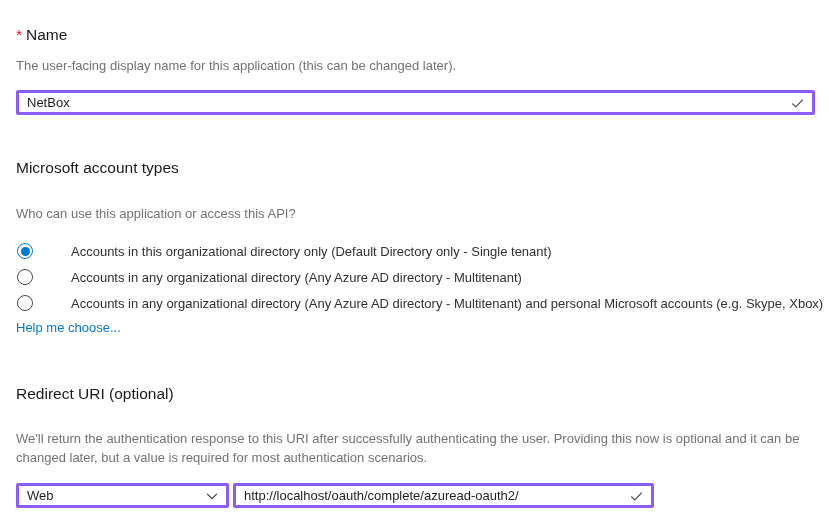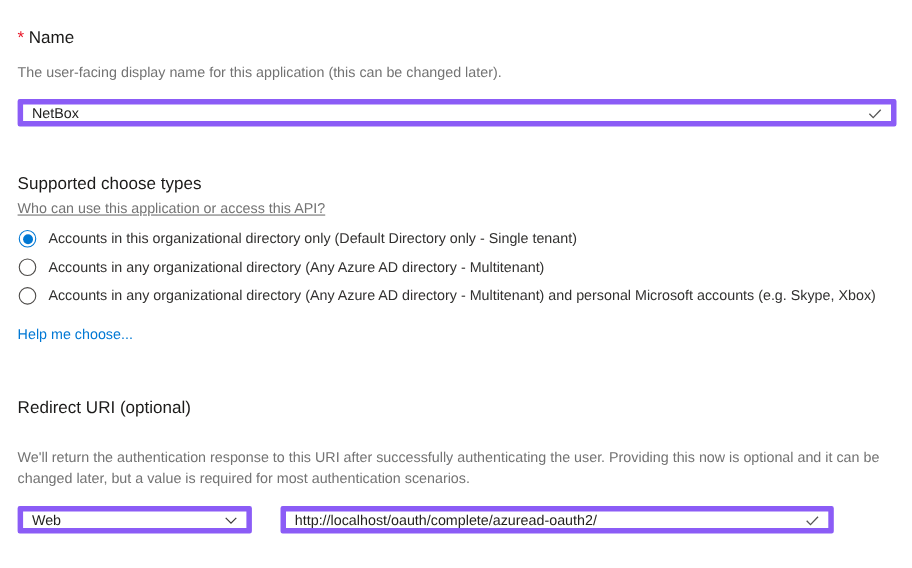--- a/index.html
+++ b/index.html
@@ -30,21 +30,21 @@
     font-size: 13px;
     line-height: 16px;
     color: #737373;
   }
   .desc { margin-top: 14px; }
 
   
   .field-wrap {
     position: relative;
     height: 25px;
-    border: 5px solid #8b5cf6;
+    border: 3px solid #8b5cf6;
     border-radius: 2px;
     background: #ffffff;
     display: flex;
     align-items: center;
   }
   .field-wrap input {
     border: none;
     outline: none;
     background: transparent;
     width: 100%;
@@ -60,28 +60,29 @@
     top: 50%;
     transform: translateY(-50%);
     display: flex;
     align-items: center;
     pointer-events: none;
   }
 
   .name-field { margin-top: 16px; }
 
   .section-2 { margin-top: 44px; }
-  .question { margin-top: 5px; text-decoration: underline; }
+  .question { margin-top: 29px; }
 
   .radio-group { margin-top: 11px; }
   .radio-row {
     display: flex;
-    align-items: flex-start;
+    align-items: flex-end;
     height: 26px;
     cursor: pointer;
+    gap: 27px;
   }
   .radio {
     width: 16px;
     height: 16px;
     border: 1px solid #4d4b49;
     border-radius: 50%;
     flex-shrink: 0;
     margin-left: 1px;
     position: relative;
     background: #fff;
@@ -114,32 +115,32 @@
   .redirect-desc {
     margin-top: 26px;
     max-width: 801px;
     line-height: 19px;
   }
 
   .controls-row {
     margin-top: 16px;
     display: flex;
     align-items: center;
-    gap: 26px;
+    gap: 4px;
   }
   .platform-select {
     width: 213px;
     cursor: pointer;
   }
   .platform-select .select-text {
     font-size: 13px;
     color: #201f1e;
     padding-left: 8px;
   }
-  .uri-field { width: 503px; }
+  .uri-field { width: 421px; }
 </style>
 </head>
 <body>
 
 <div class="page">
 
   
   <div class="section-heading">
     <span class="required-star">*</span><span>Name</span>
   </div>
@@ -149,21 +150,21 @@
   <div class="field-wrap name-field">
     <input type="text" value="NetBox" style="">
     <span class="trailing-icon">
       <svg width="15" height="15" viewBox="0 0 16 16">
         <path d="M2.5 8.5 L6.2 12.2 L13.5 4.5" fill="none" stroke="#575757" stroke-width="1.3"></path>
       </svg>
     </span>
   </div>
 
   
-  <div class="section-heading section-2">Supported choose types</div>
+  <div class="section-heading section-2">Microsoft account types</div>
 
   <div class="body-text question">Who can use this application or access this API?</div>
 
   <div class="radio-group">
     <div class="radio-row">
       <span class="radio selected"></span>
       <span class="radio-label">Accounts in this organizational directory only (Default Directory only - Single tenant)</span>
     </div>
     <div class="radio-row">
       <span class="radio"></span>

